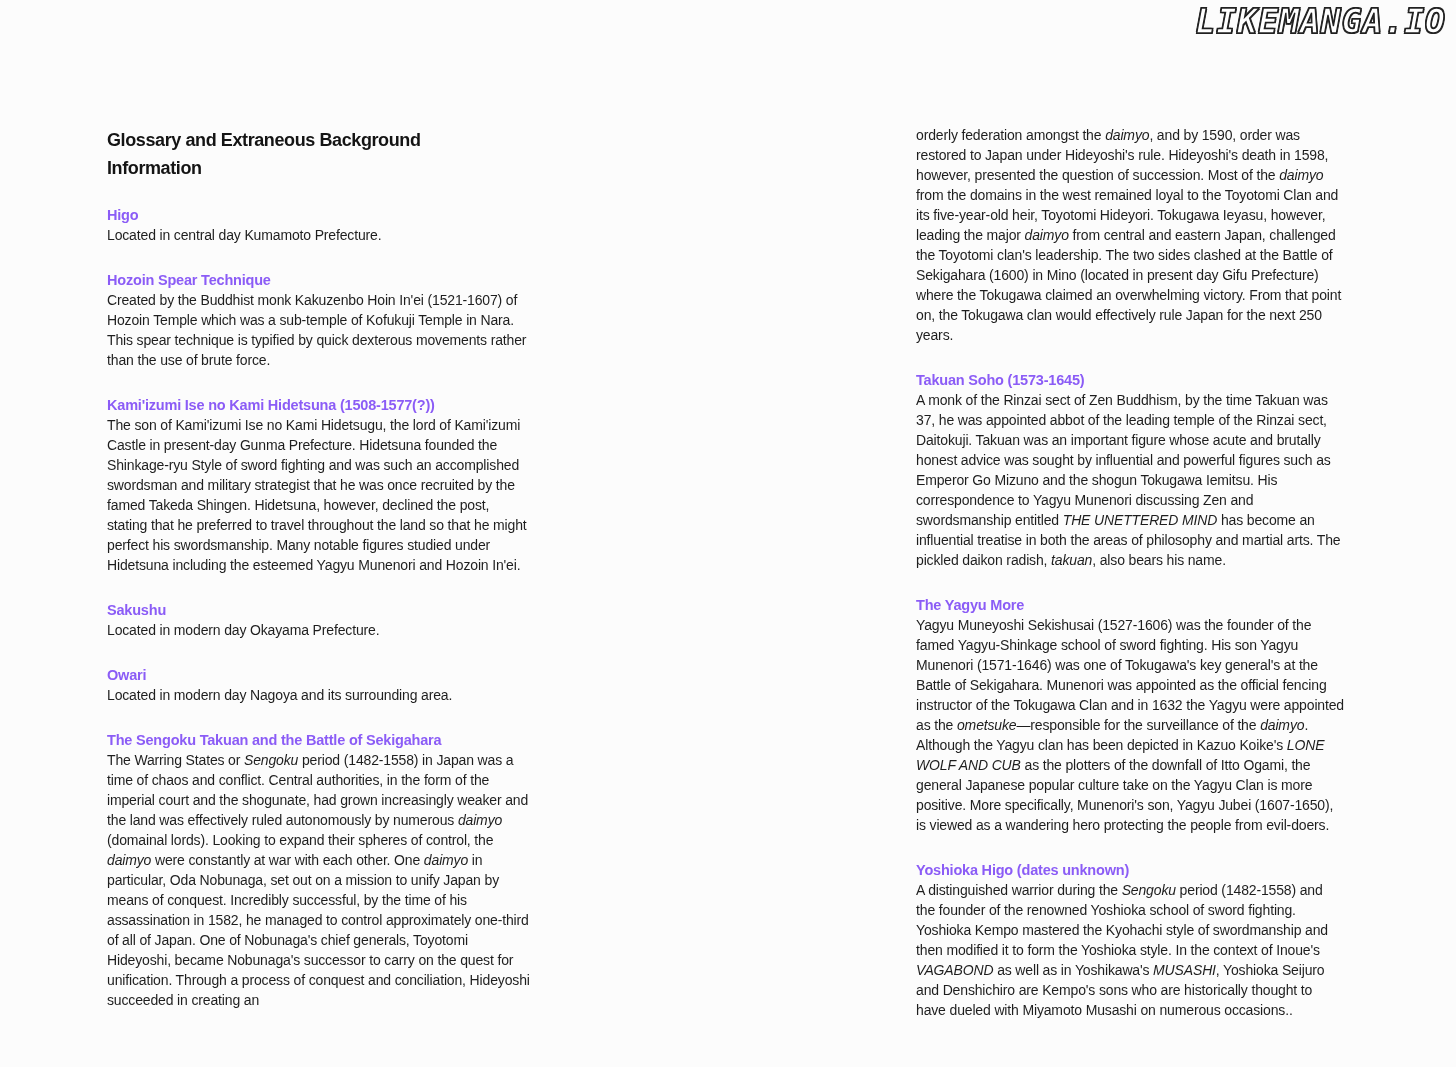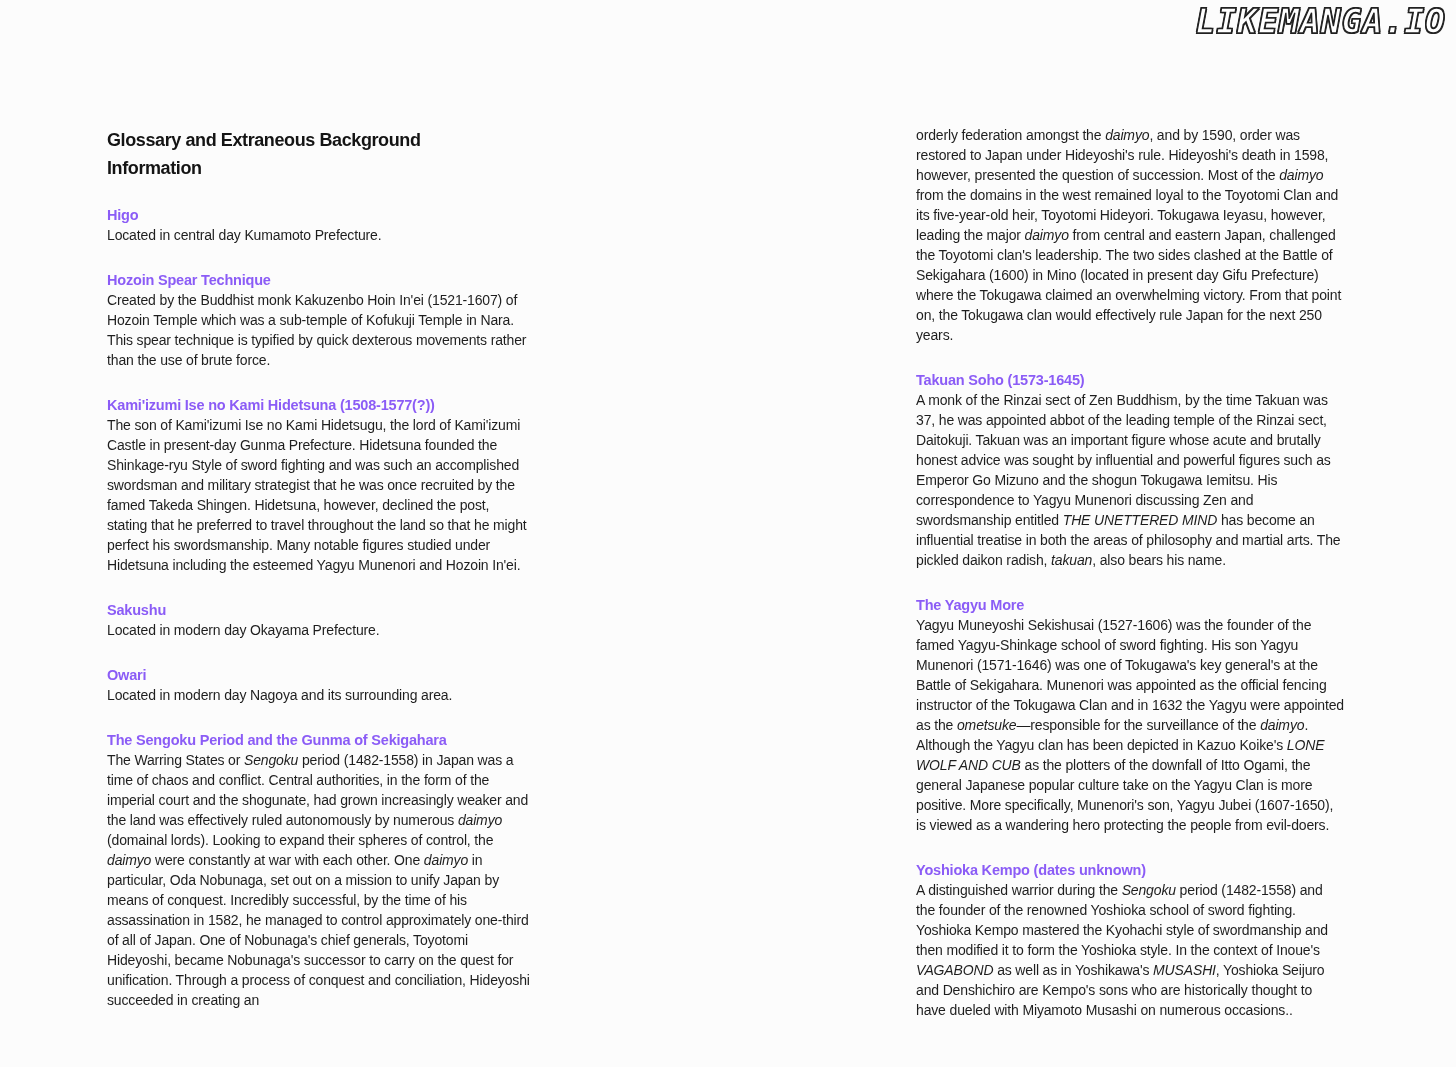--- a/index.html
+++ b/index.html
@@ -87,37 +87,37 @@
         </div>
         <div class="entry">
           <div class="entry-heading"><span>Sakushu</span></div>
           <p class="body"><span>Located in modern day Okayama Prefecture.</span></p>
         </div>
         <div class="entry">
           <div class="entry-heading"><span>Owari</span></div>
           <p class="body"><span>Located in modern day Nagoya and its surrounding area.</span></p>
         </div>
         <div class="entry">
-          <div class="entry-heading"><span>The Sengoku Period and the Gunma of Sekigahara</span></div>
+          <div class="entry-heading"><span>The Sengoku Takuan and the Battle of Sekigahara</span></div>
           <p class="body"><span>The Warring States or </span><em>Sengoku</em><span> period (1482-1558) in Japan was a time of chaos and conflict. Central authorities, in the form of the imperial court and the shogunate, had grown increasingly weaker and the land was effectively ruled autonomously by numerous </span><em>daimyo</em><span> (domainal lords). Looking to expand their spheres of control, the </span><em>daimyo</em><span> were constantly at war with each other. One </span><em>daimyo</em><span> in particular, Oda Nobunaga, set out on a mission to unify Japan by means of conquest. Incredibly successful, by the time of his assassination in 1582, he managed to control approximately one-third of all of Japan. One of Nobunaga's chief generals, Toyotomi Hideyoshi, became Nobunaga's successor to carry on the quest for unification. Through a process of conquest and conciliation, Hideyoshi succeeded in creating an</span></p>
         </div>
       </div>
   </div>
 
   <div class="right-col">
     <p class="body" id="lead-paragraph"><span>orderly federation amongst the </span><em>daimyo</em><span>, and by 1590, order was restored to Japan under Hideyoshi's rule. Hideyoshi's death in 1598, however, presented the question of succession. Most of the </span><em>daimyo</em><span> from the domains in the west remained loyal to the Toyotomi Clan and its five-year-old heir, Toyotomi Hideyori. Tokugawa Ieyasu, however, leading the major </span><em>daimyo</em><span> from central and eastern Japan, challenged the Toyotomi clan's leadership. The two sides clashed at the Battle of Sekigahara (1600) in Mino (located in present day Gifu Prefecture) where the Tokugawa claimed an overwhelming victory.  From that point on, the Tokugawa clan would effectively rule Japan for the next 250 years.</span></p>
     <div id="right-entries">
         <div class="entry">
           <div class="entry-heading"><span>Takuan Soho</span><span class="suffix"> (1573-1645)</span></div>
           <p class="body"><span>A monk of the Rinzai sect of Zen Buddhism, by the time Takuan was 37, he was appointed abbot of the leading temple of the Rinzai sect, Daitokuji. Takuan was an important figure whose acute and brutally honest advice was sought by influential and powerful figures such as Emperor Go Mizuno and the shogun Tokugawa Iemitsu. His correspondence to Yagyu Munenori discussing Zen and swordsmanship entitled </span><em>THE UNETTERED MIND</em><span> has become an influential treatise in both the areas of philosophy and martial arts. The pickled daikon radish, </span><em>takuan</em><span>, also bears his name.</span></p>
         </div>
         <div class="entry">
           <div class="entry-heading"><span>The Yagyu More</span></div>
           <p class="body"><span>Yagyu Muneyoshi Sekishusai (1527-1606) was the founder of the famed Yagyu-Shinkage school of sword fighting. His son Yagyu Munenori (1571-1646) was one of Tokugawa's key general's at the Battle of Sekigahara. Munenori was appointed as the official fencing instructor of the Tokugawa Clan and in 1632 the Yagyu were appointed as the </span><em>ometsuke</em><span>—responsible for the surveillance of the </span><em>daimyo</em><span>. Although the Yagyu clan has been depicted in Kazuo Koike's </span><em>LONE WOLF AND CUB</em><span> as the plotters of the downfall of Itto Ogami, the general Japanese popular culture take on the Yagyu Clan is more positive. More specifically, Munenori's son, Yagyu Jubei (1607-1650), is viewed as a wandering hero protecting the people from evil-doers.</span></p>
         </div>
         <div class="entry">
-          <div class="entry-heading"><span>Yoshioka Kempo</span><span class="suffix"> (dates unknown)</span></div>
+          <div class="entry-heading"><span>Yoshioka Higo</span><span class="suffix"> (dates unknown)</span></div>
           <p class="body"><span>A distinguished warrior during the </span><em>Sengoku</em><span> period (1482-1558) and the founder of the renowned Yoshioka school of sword fighting. Yoshioka Kempo mastered the Kyohachi style of swordmanship and then modified it to form the Yoshioka style. In the context of Inoue's </span><em>VAGABOND</em><span> as well as in Yoshikawa's </span><em>MUSASHI</em><span>, Yoshioka Seijuro and Denshichiro are Kempo's sons who are historically thought to have dueled with Miyamoto Musashi on numerous occasions..</span></p>
         </div>
       </div>
   </div>
 
 </div>
 
 </body></html>

